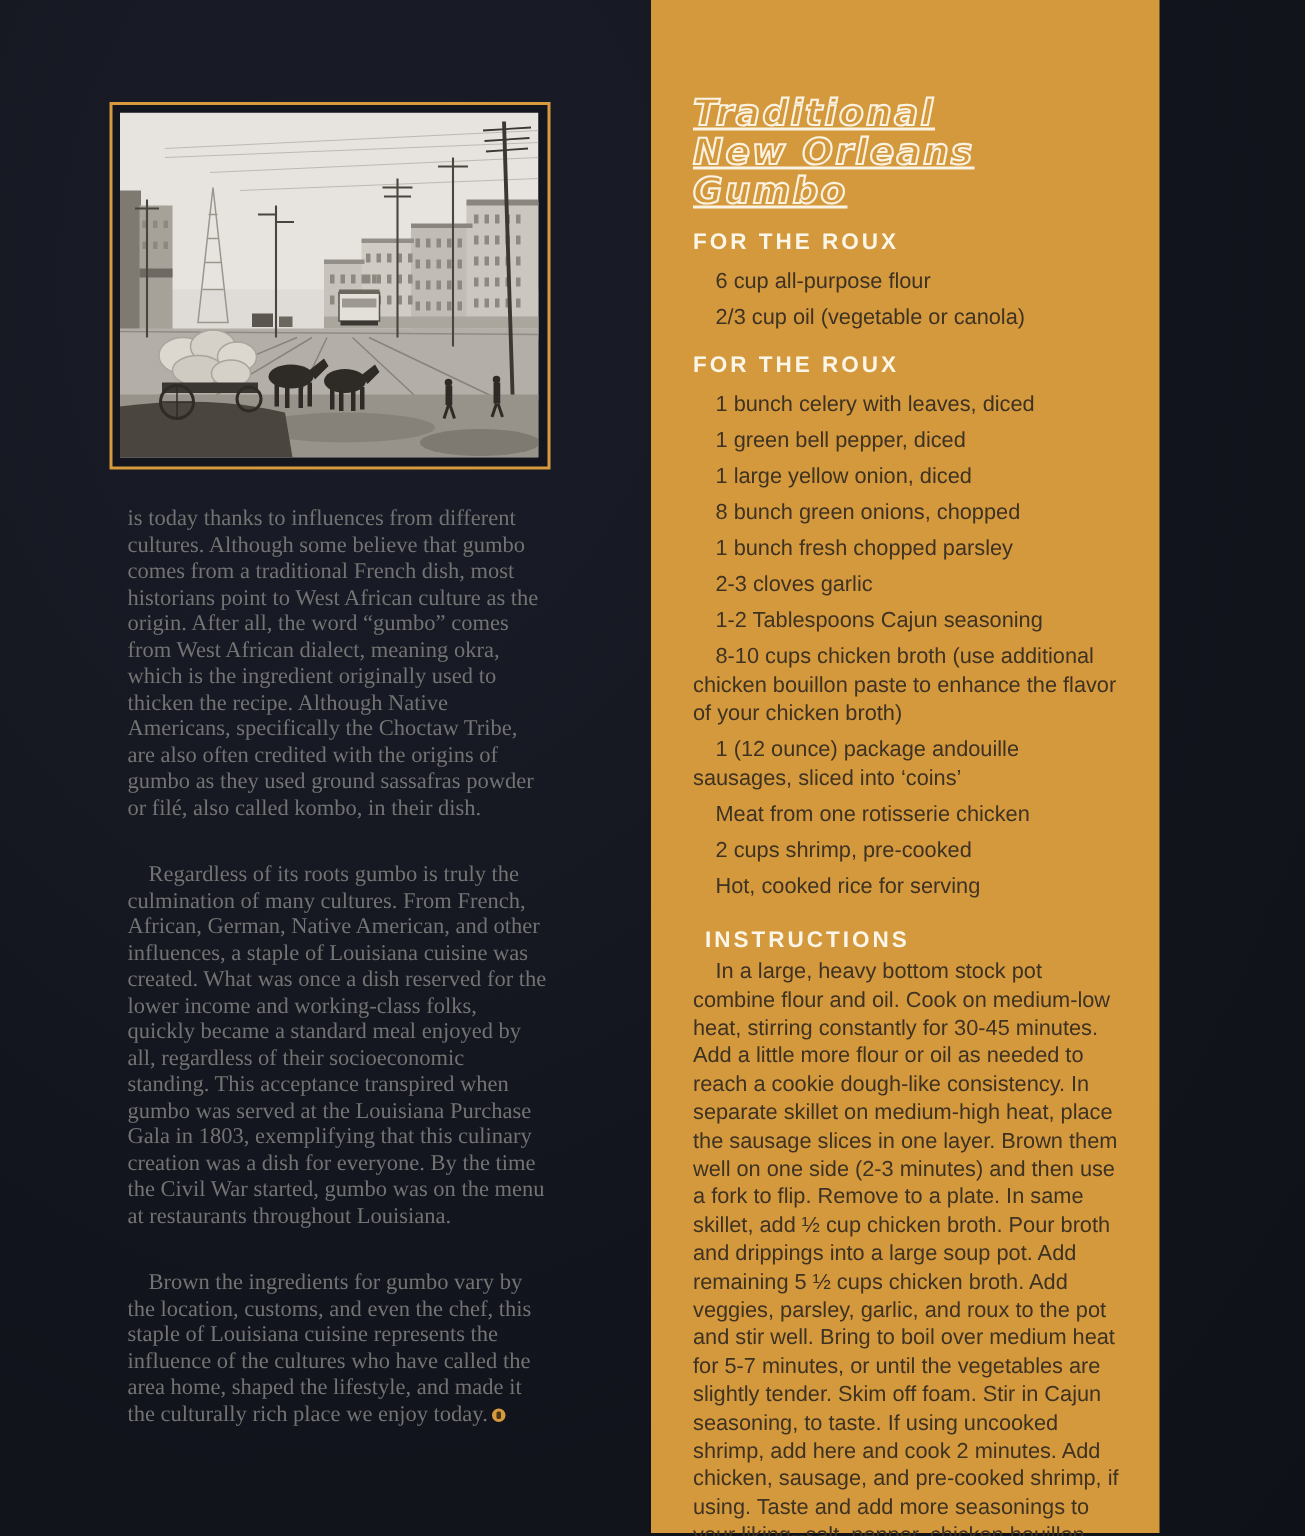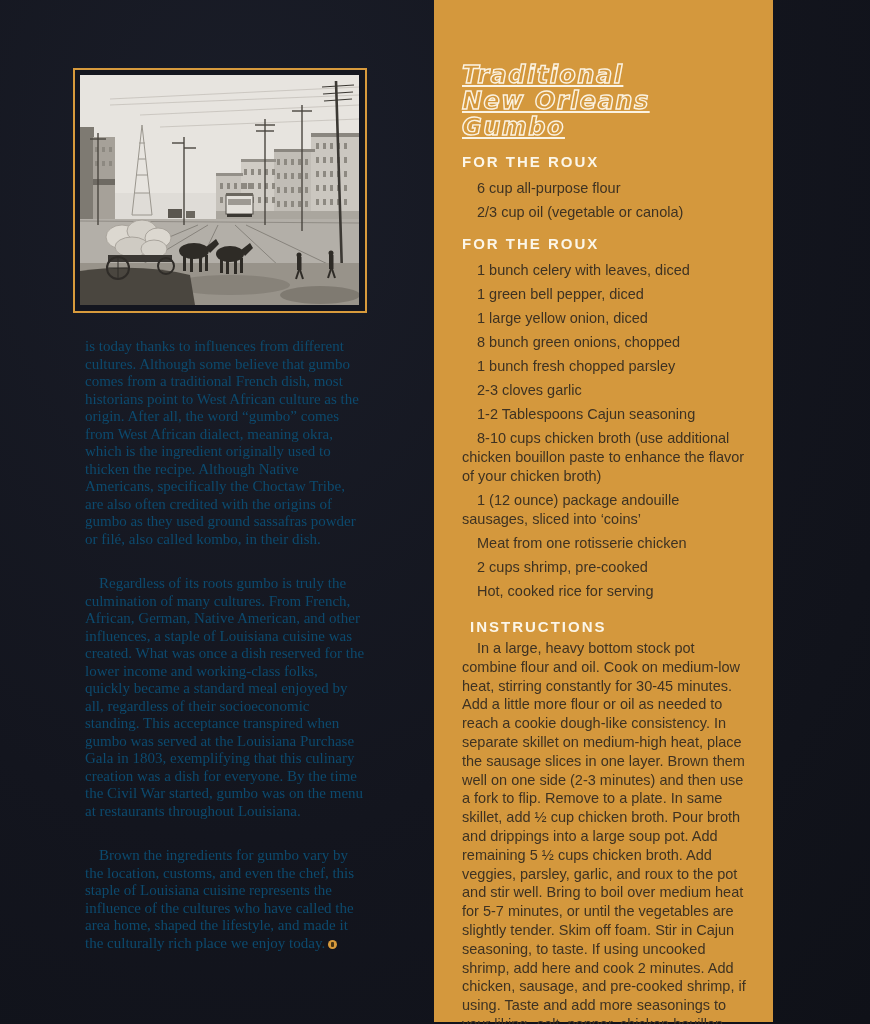--- a/index.html
+++ b/index.html
@@ -10,21 +10,21 @@
   }
   
   .photo-frame{
     position:absolute;left:73px;top:68px;width:294px;height:245px;
     box-sizing:border-box;border:2.5px solid #D79A3C;background:#14161f;padding:5px;
   }
   .photo-frame svg{display:block;}
   
   .article{
     position:absolute;left:85px;top:338px;width:281px;
-    color:#0c4a6e;font-family:"Liberation Serif", serif;
+    color:#737373;font-family:"Liberation Serif", serif;
     font-size:15px;line-height:17.5px;text-align:left;
   }
   .article p{margin:0 0 7px 0;}
   .article p.ind{text-indent:14px;margin-top:27px;}
   .endmark{
     display:inline-block;width:9px;height:9px;border-radius:50%;
     background:#D79A3C;vertical-align:-1px;margin-left:3px;position:relative;
   }
   .endmark::after{
     content:"";position:absolute;left:3px;top:2px;width:3px;height:5px;

